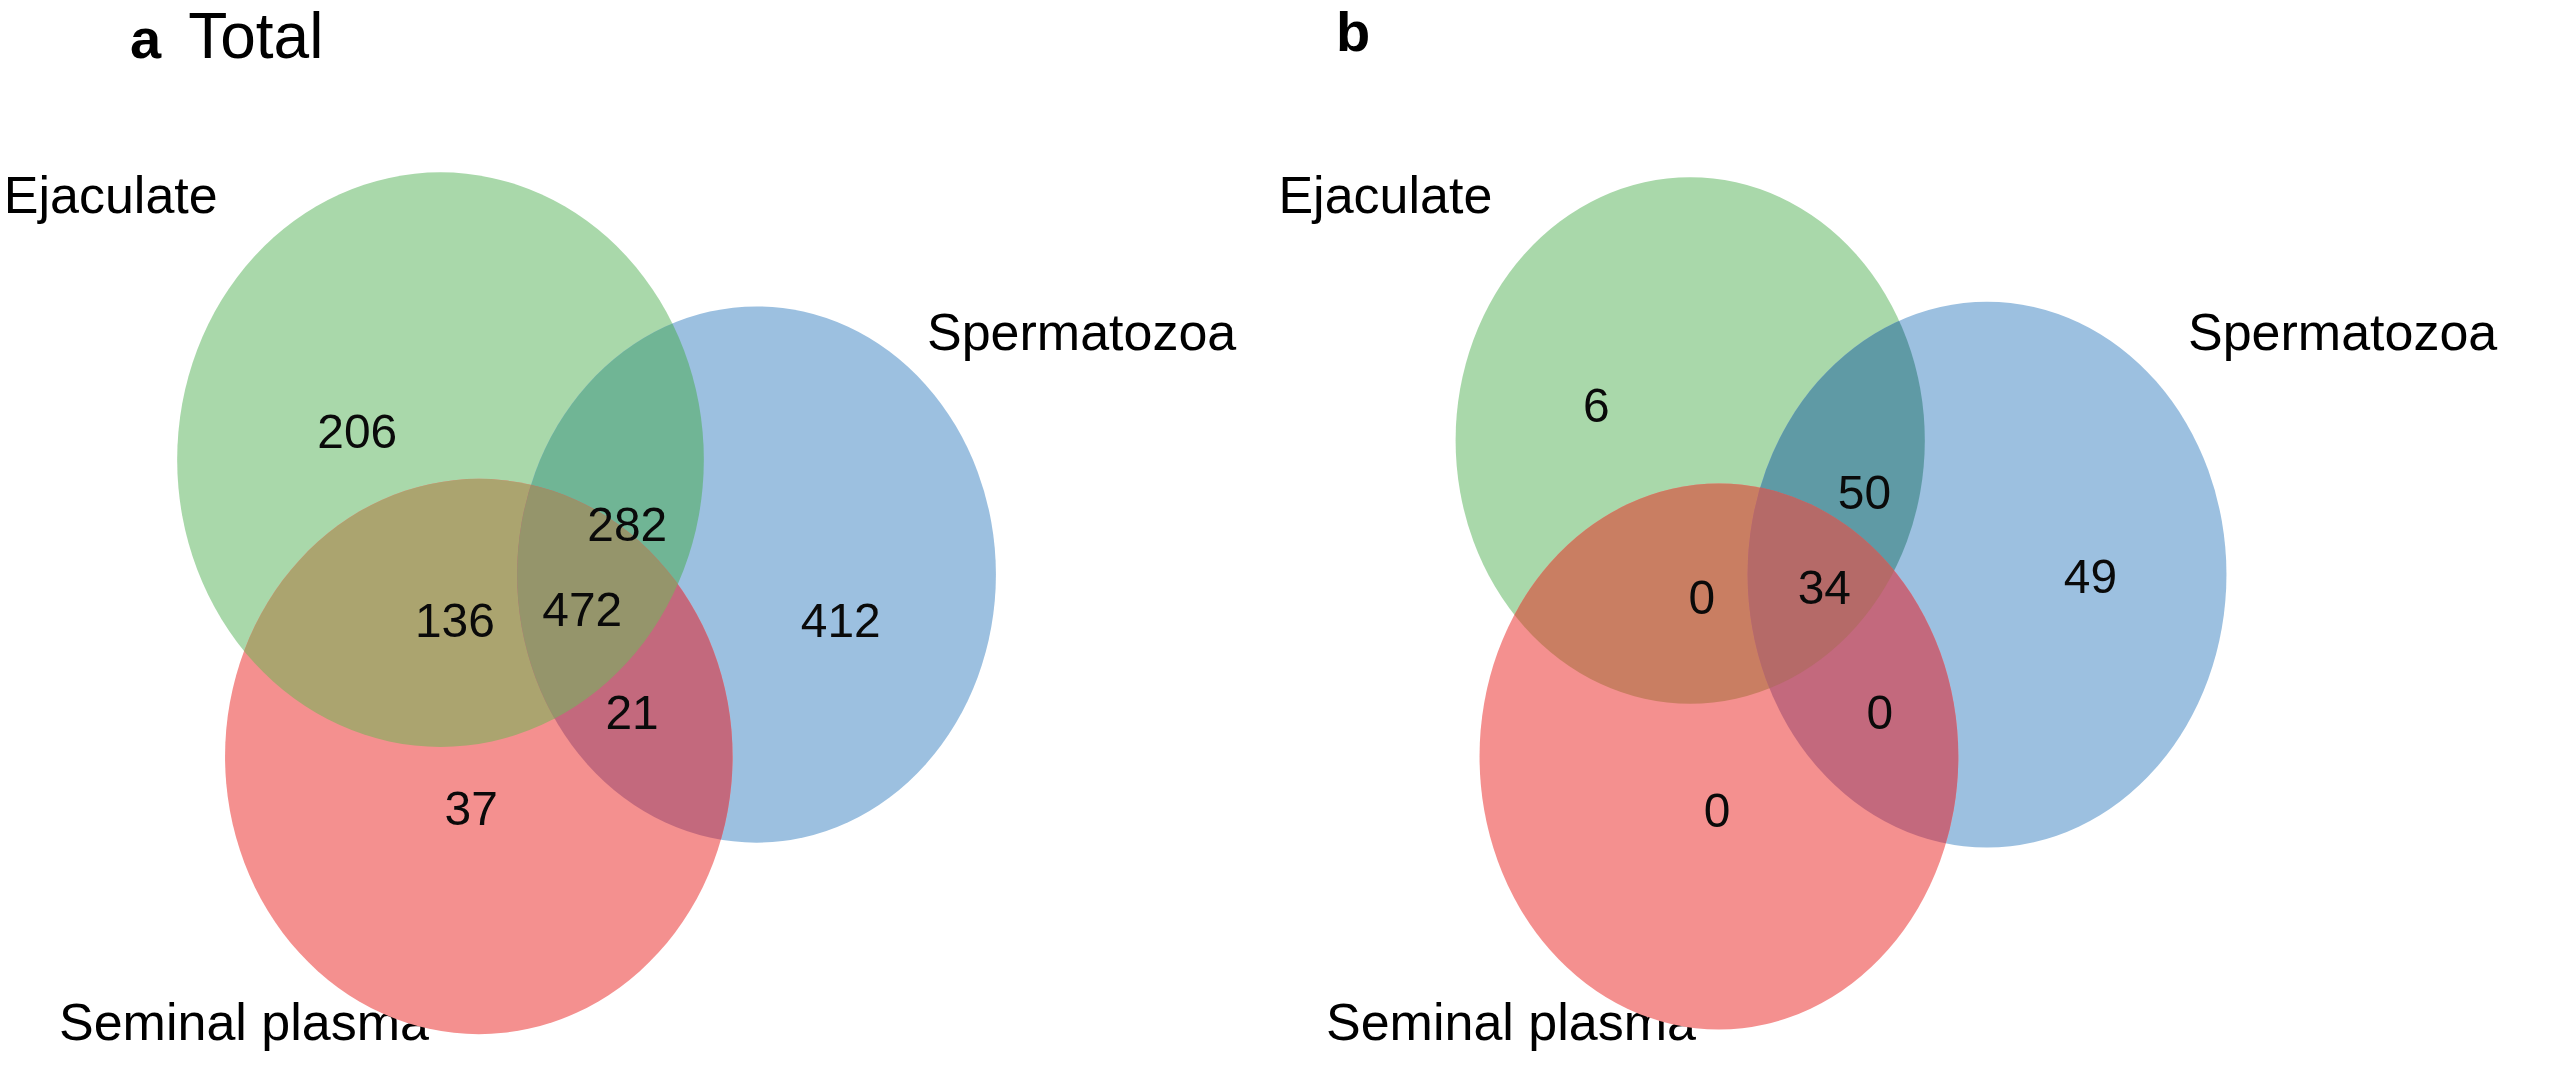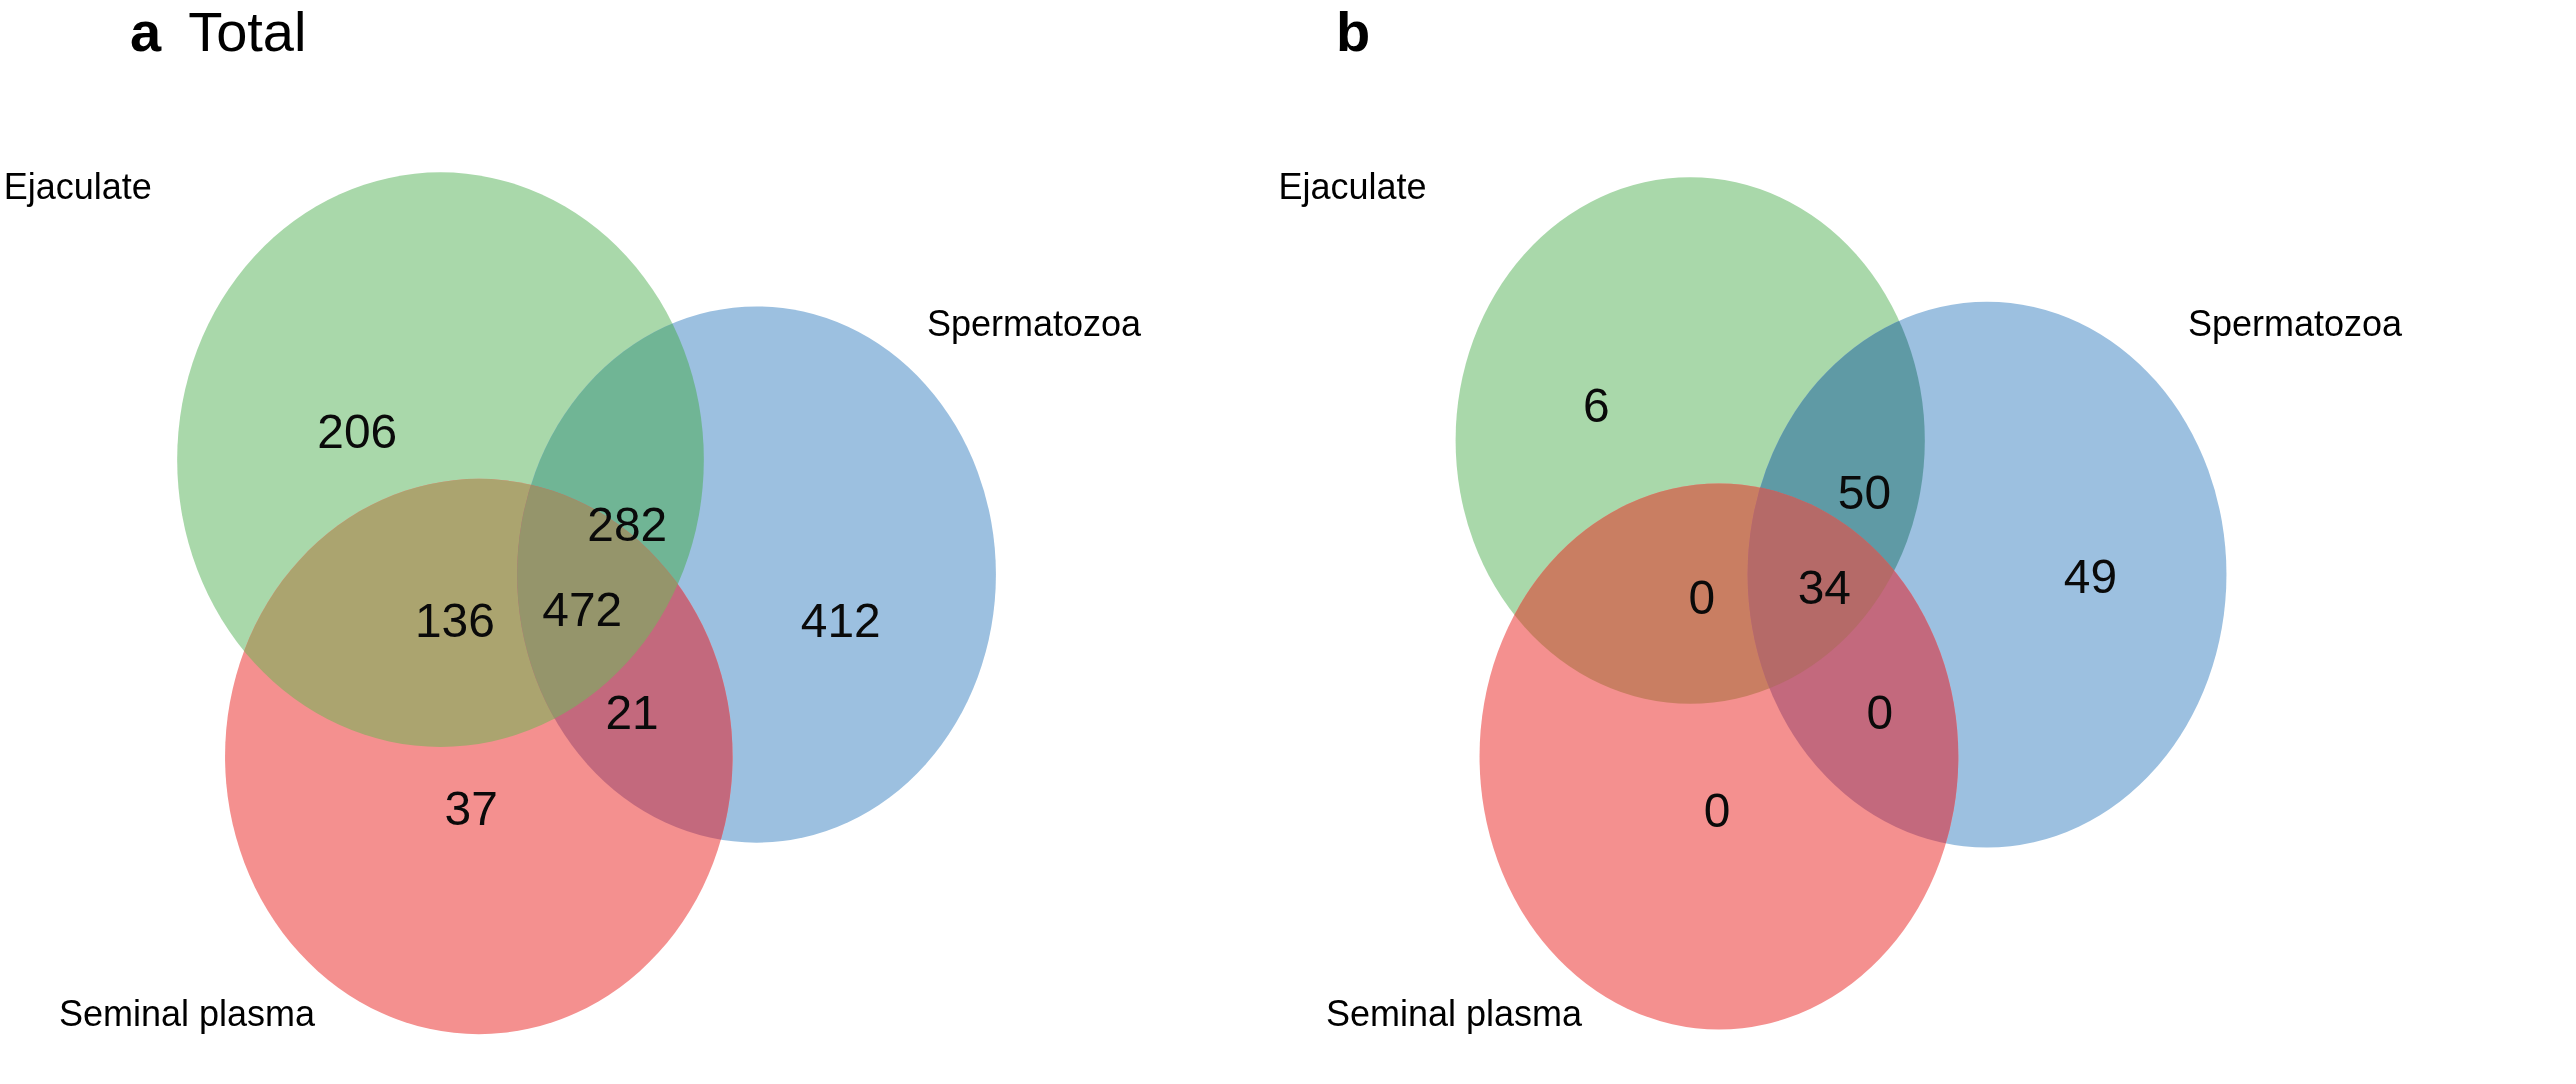--- a/index.html
+++ b/index.html
@@ -35,34 +35,34 @@
     gap: 27px;
     white-space: nowrap;
   }
   .panel-letter {
     font-size: 56px;
     font-weight: bold;
     letter-spacing: 0px;
     line-height: 1;
   }
   .panel-title {
-    font-size: 56px;
+    font-size: 64px;
     font-weight: normal;
     line-height: 1;
   }
   .venn-svg {
     position: absolute;
     left: 0;
     top: 0;
     width: 1288px;
     height: 1084px;
   }
   .set-label {
     position: absolute;
-    font-size: 36px;
+    font-size: 52px;
     font-weight: normal;
     white-space: nowrap;
     line-height: 1;
   }
   .count-text {
     font-size: 50px;
     font-weight: normal;
     fill: #0a0a0a;
     text-anchor: middle;
     dominant-baseline: middle;

